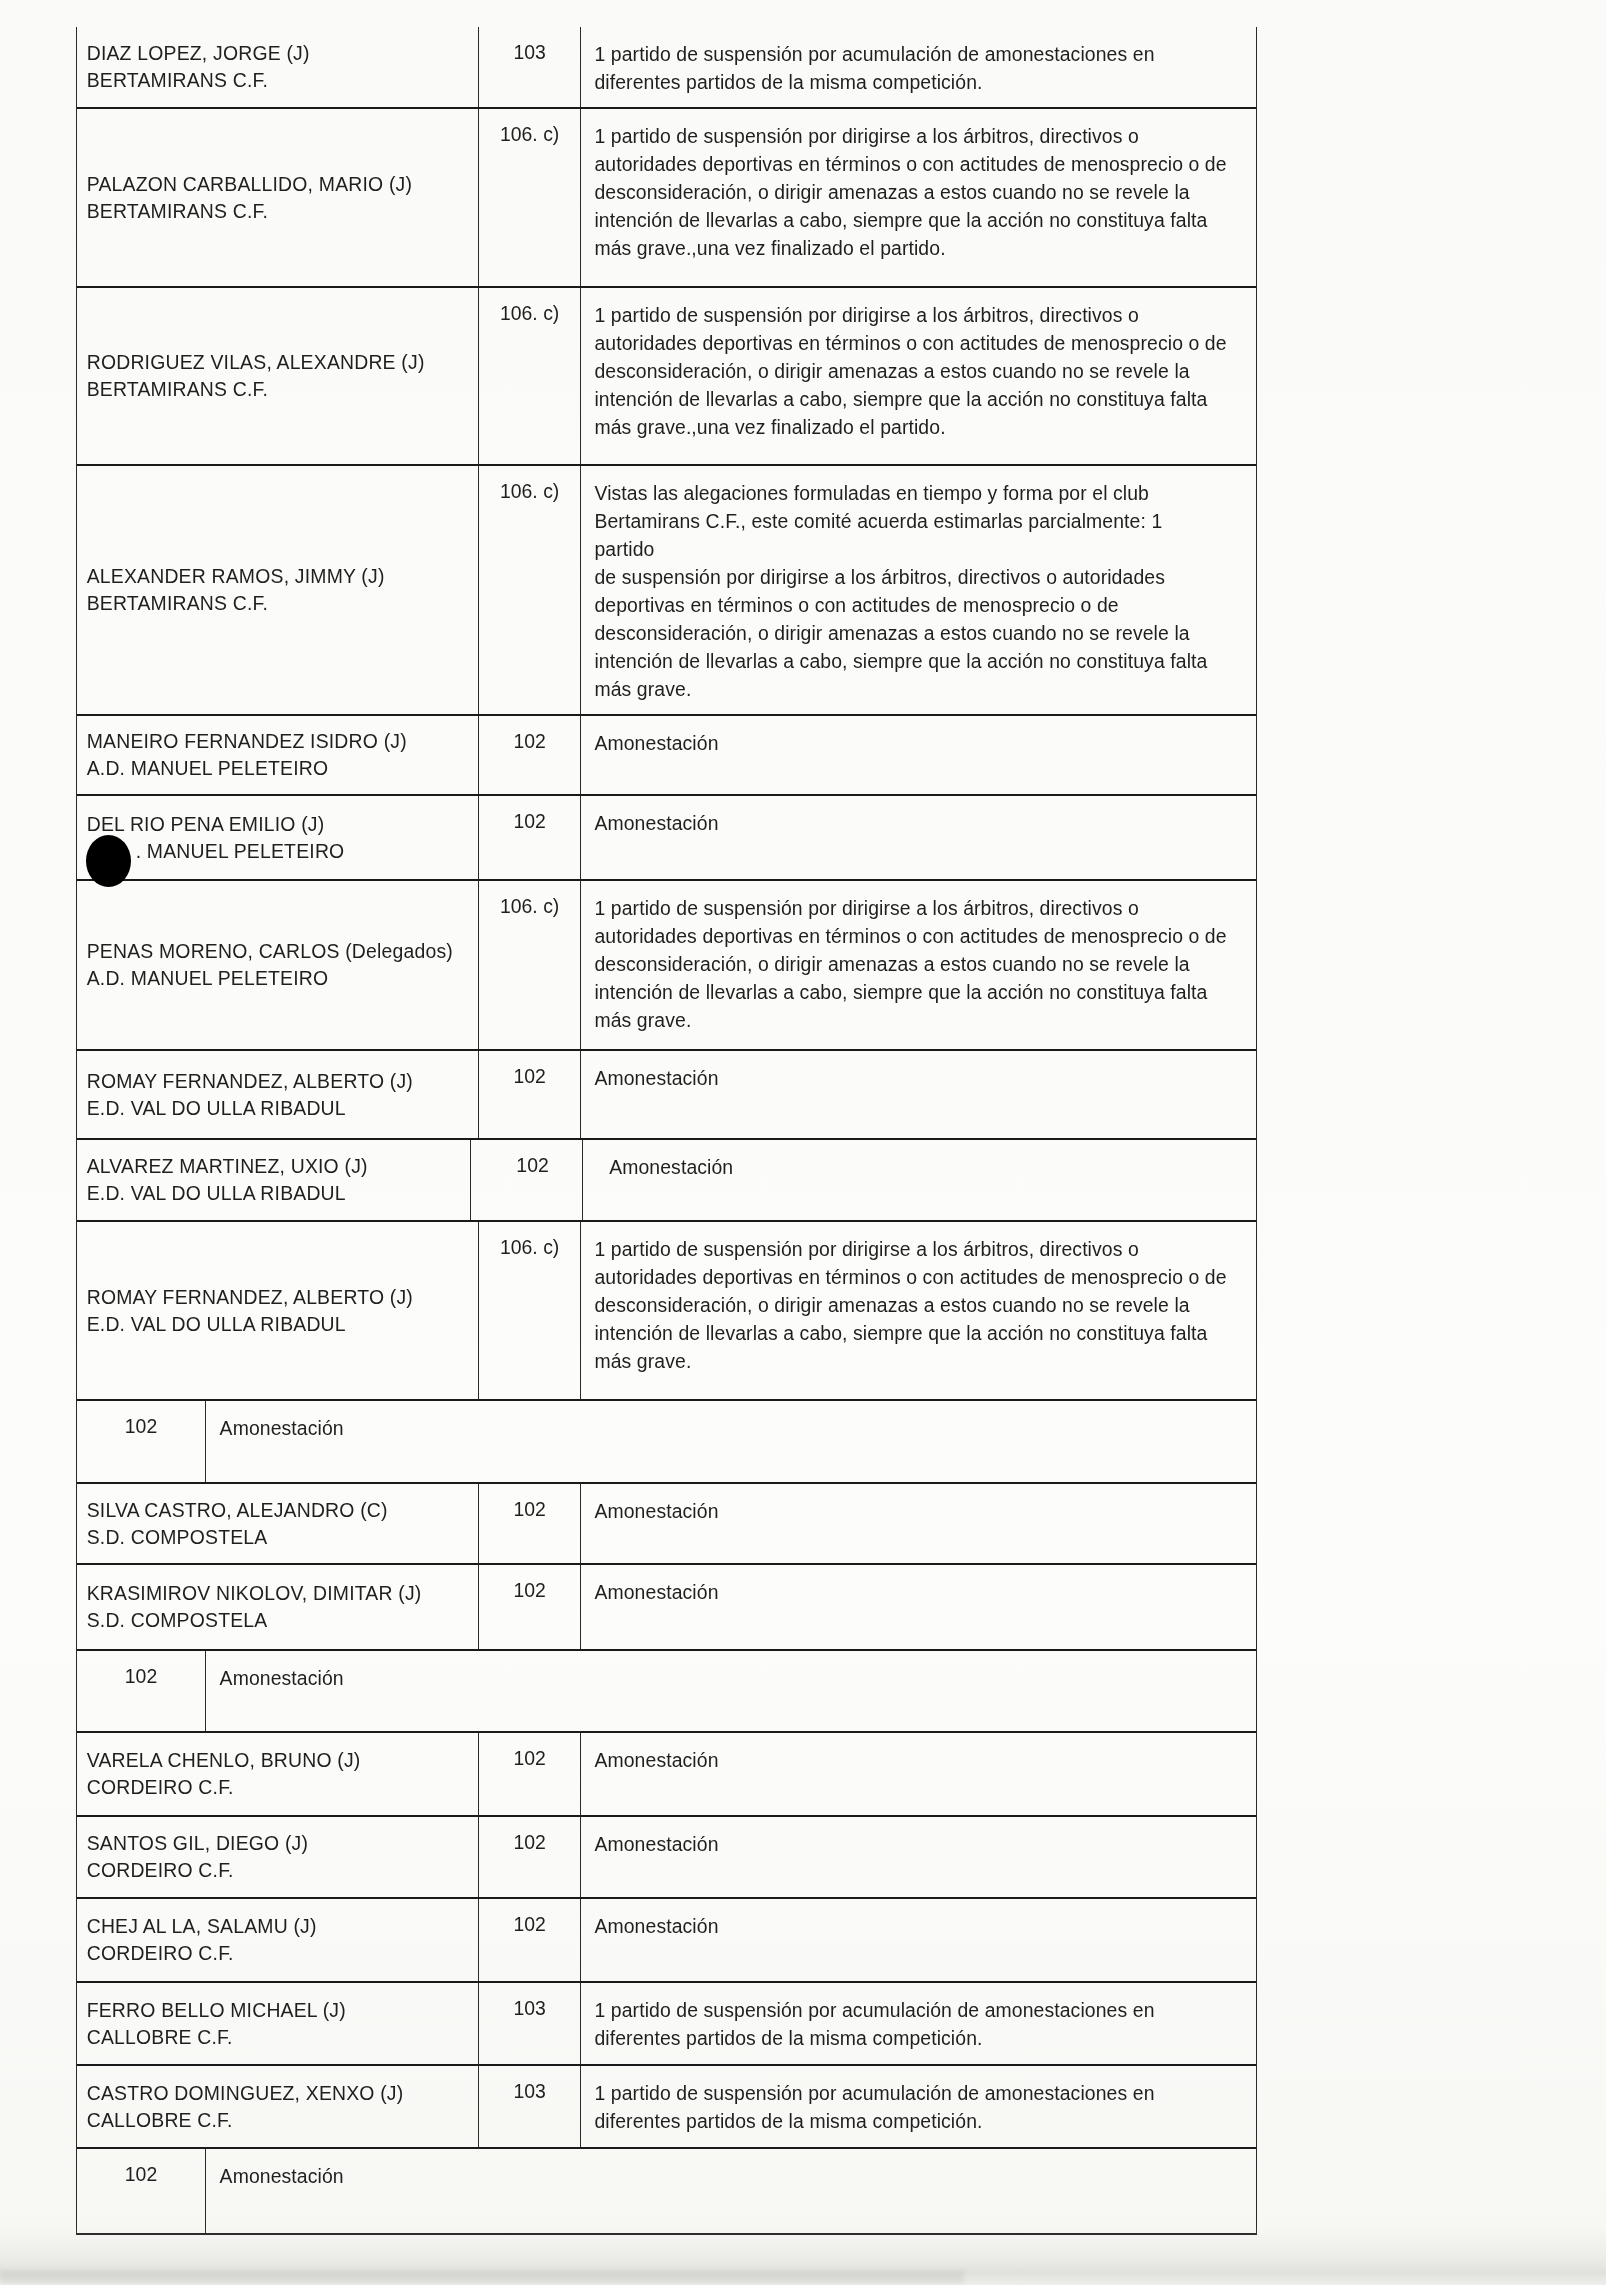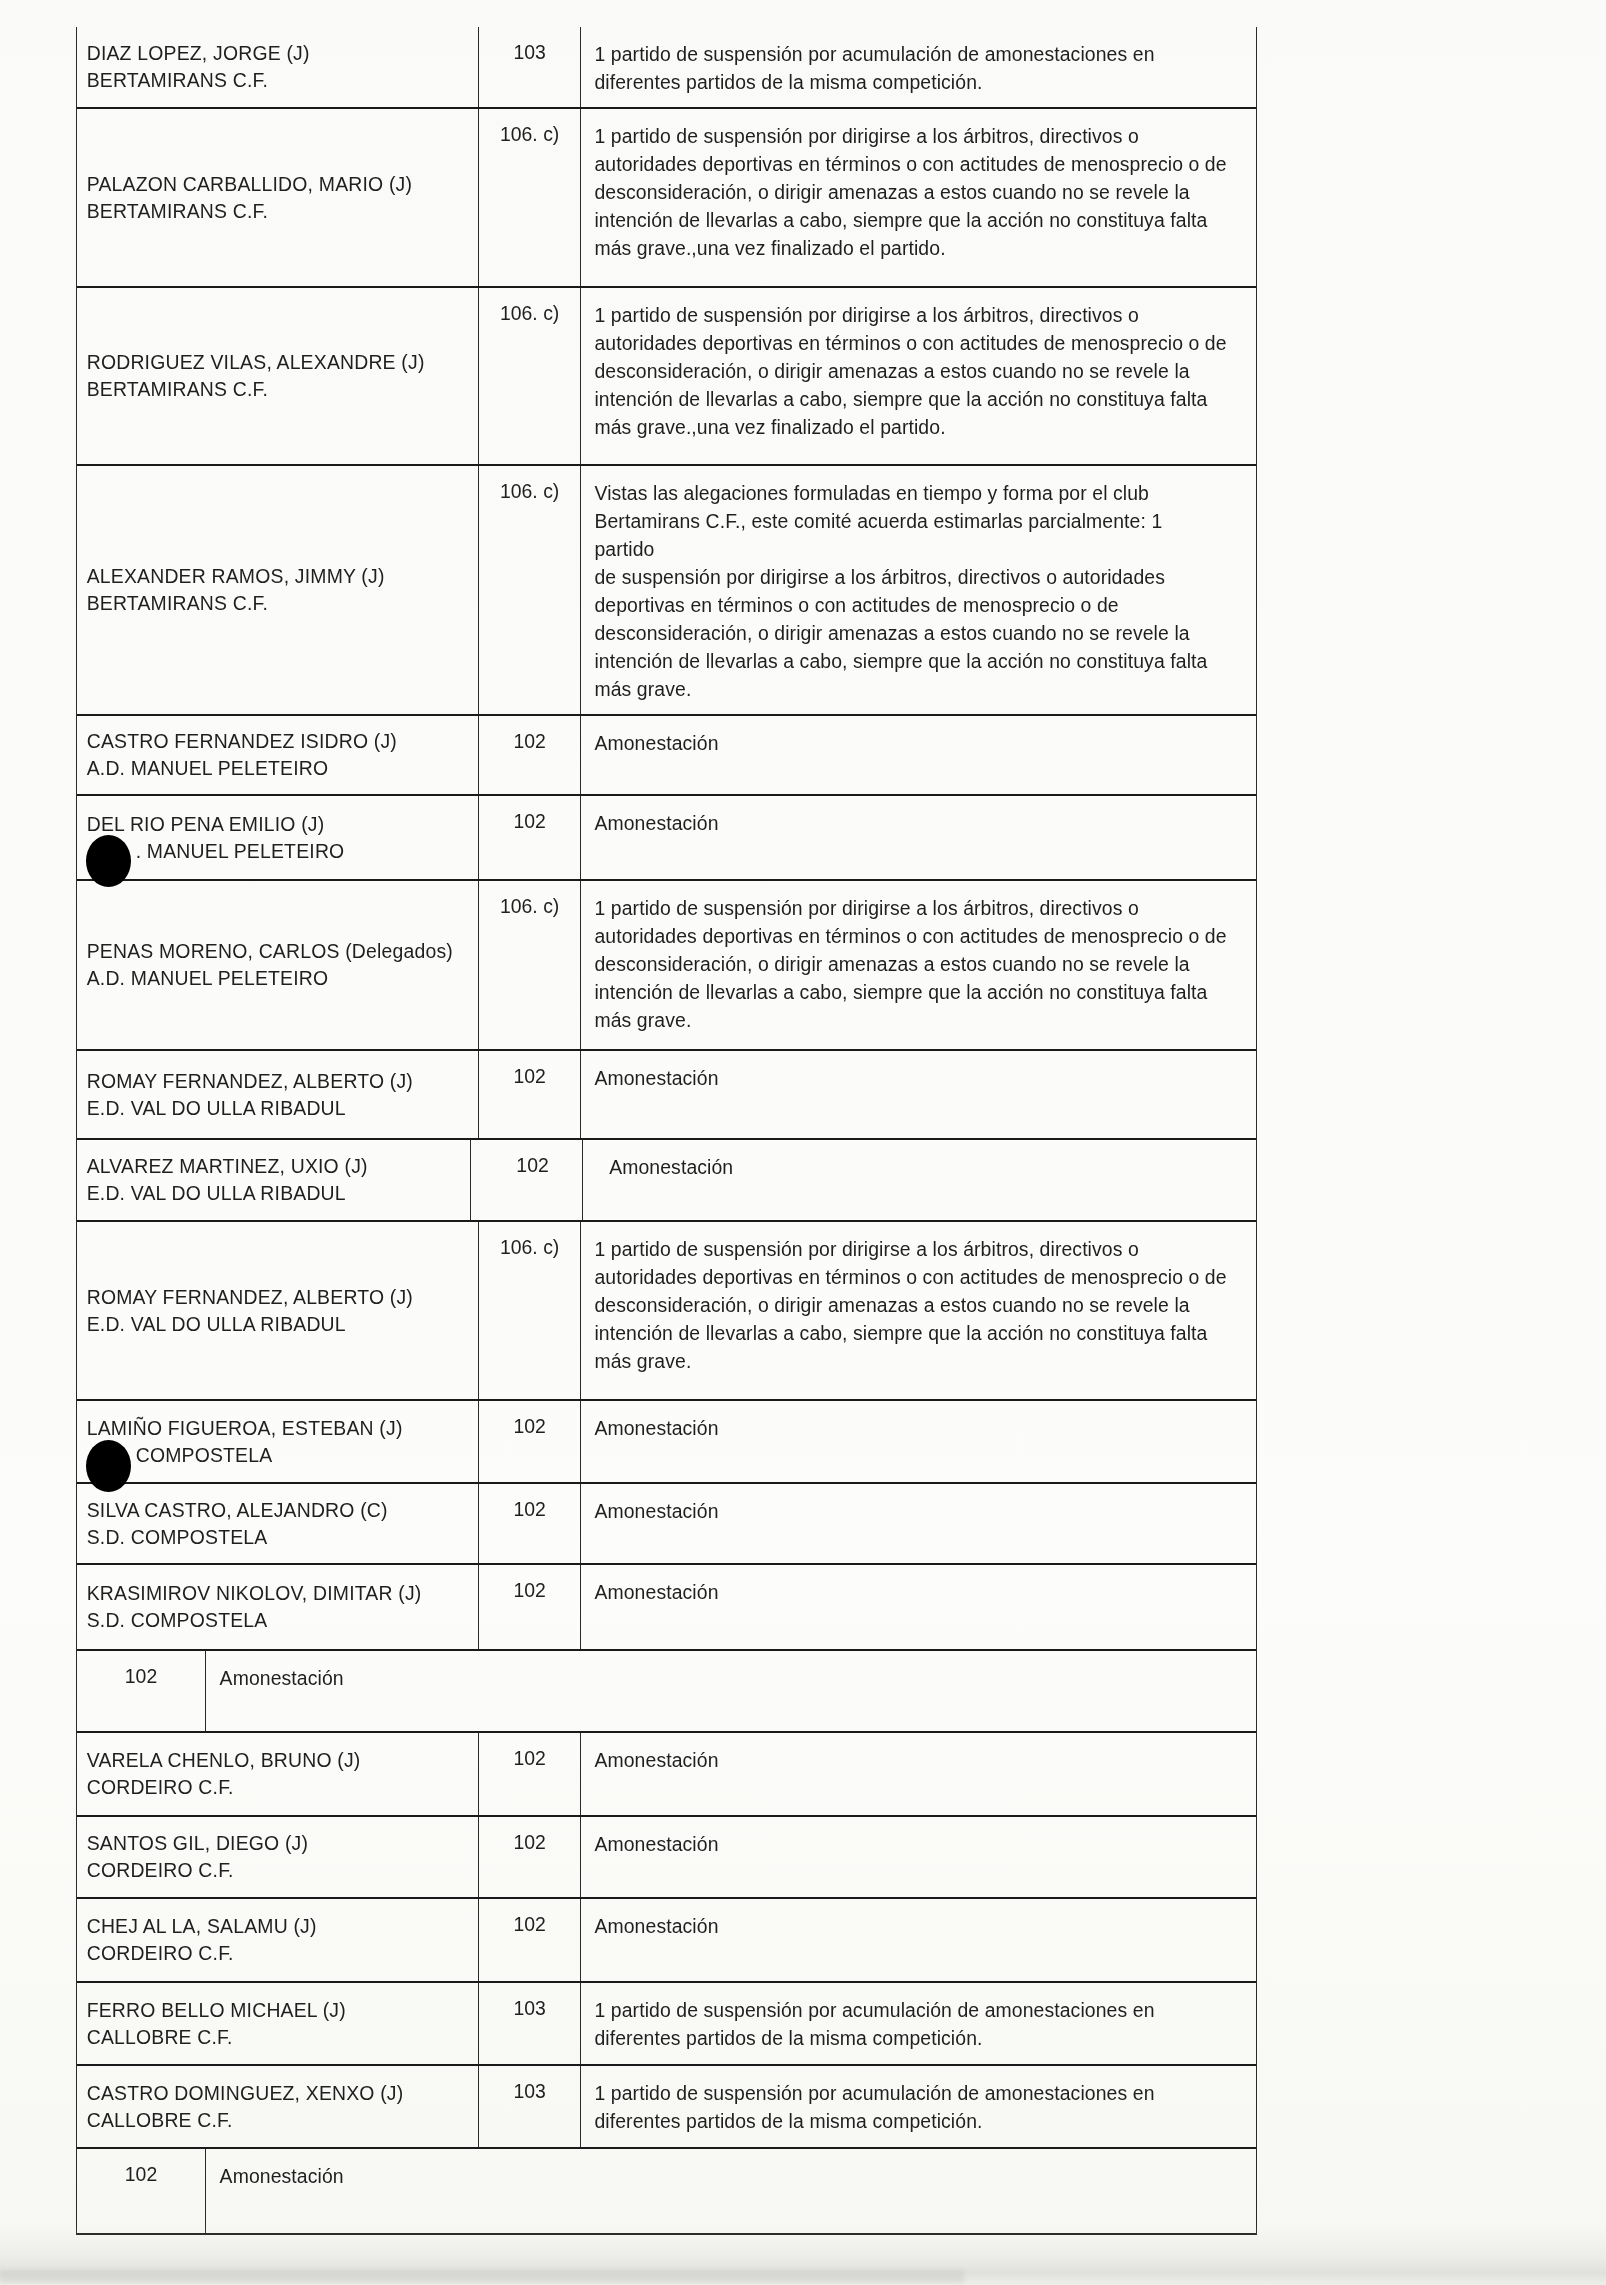--- a/index.html
+++ b/index.html
@@ -120,21 +120,21 @@
     <div class="cell-sanction">Vistas las alegaciones formuladas en tiempo y forma por el club
 Bertamirans C.F., este comité acuerda estimarlas parcialmente: 1 partido
 de suspensión por dirigirse a los árbitros, directivos o autoridades
 deportivas en términos o con actitudes de menosprecio o de
 desconsideración, o dirigir amenazas a estos cuando no se revele la
 intención de llevarlas a cabo, siempre que la acción no constituya falta
 más grave.</div>
   </div>
       <div class="row" style="min-height: 80px;">
     <div class="cell-player">
-      <div class="player-line">CASTRO FERNANDEZ ISIDRO (J)</div>
+      <div class="player-line">MANEIRO FERNANDEZ ISIDRO (J)</div>
       <div class="club-line">A.D. MANUEL PELETEIRO</div>
     </div>
     <div class="cell-article">102</div>
     <div class="cell-sanction">Amonestación</div>
   </div>
       <div class="row redacted" style="min-height: 85px;">
     <div class="cell-player">
       <div class="player-line">DEL RIO PENA EMILIO (J)</div>
       <div class="club-line">. MANUEL PELETEIRO</div>
     <span class="redaction-dot"></span>
@@ -176,25 +176,20 @@
       <div class="club-line">E.D. VAL DO ULLA RIBADUL</div>
     </div>
     <div class="cell-article">106. c)</div>
     <div class="cell-sanction">1 partido de suspensión por dirigirse a los árbitros, directivos o
 autoridades deportivas en términos o con actitudes de menosprecio o de
 desconsideración, o dirigir amenazas a estos cuando no se revele la
 intención de llevarlas a cabo, siempre que la acción no constituya falta
 más grave.</div>
   </div>
       <div class="row redacted" style="min-height: 83px;">
-    <div class="cell-player">
-      <div class="player-line">LAMIÑO FIGUEROA, ESTEBAN (J)</div>
-      <div class="club-line">COMPOSTELA</div>
-    <span class="redaction-dot"></span>
-        </div>
     <div class="cell-article">102</div>
     <div class="cell-sanction">Amonestación</div>
   </div>
       <div class="row" style="min-height: 81px;">
     <div class="cell-player">
       <div class="player-line">SILVA CASTRO, ALEJANDRO (C)</div>
       <div class="club-line">S.D. COMPOSTELA</div>
     </div>
     <div class="cell-article">102</div>
     <div class="cell-sanction">Amonestación</div>

